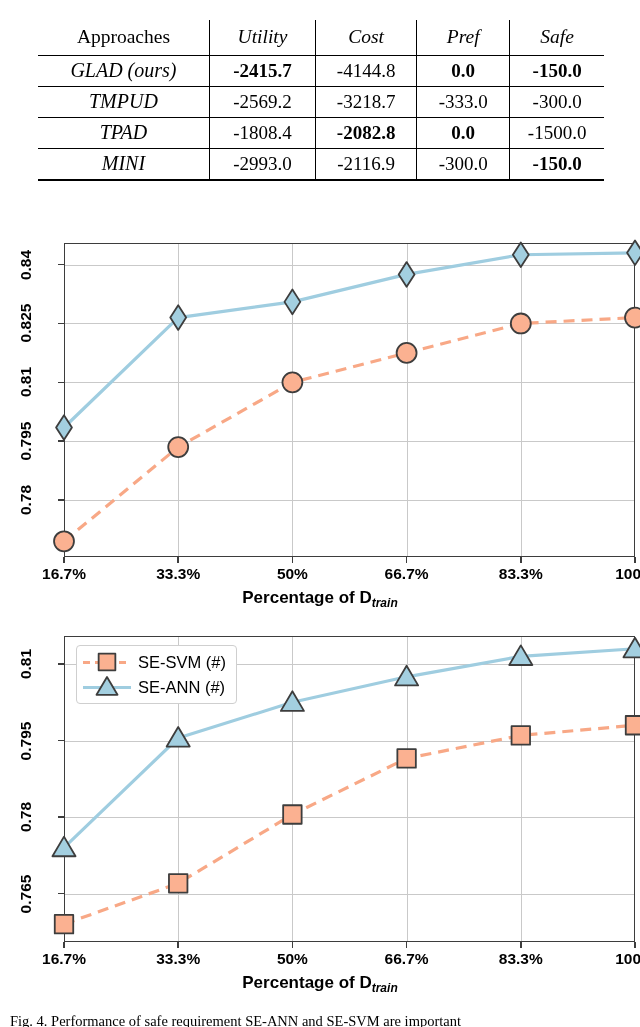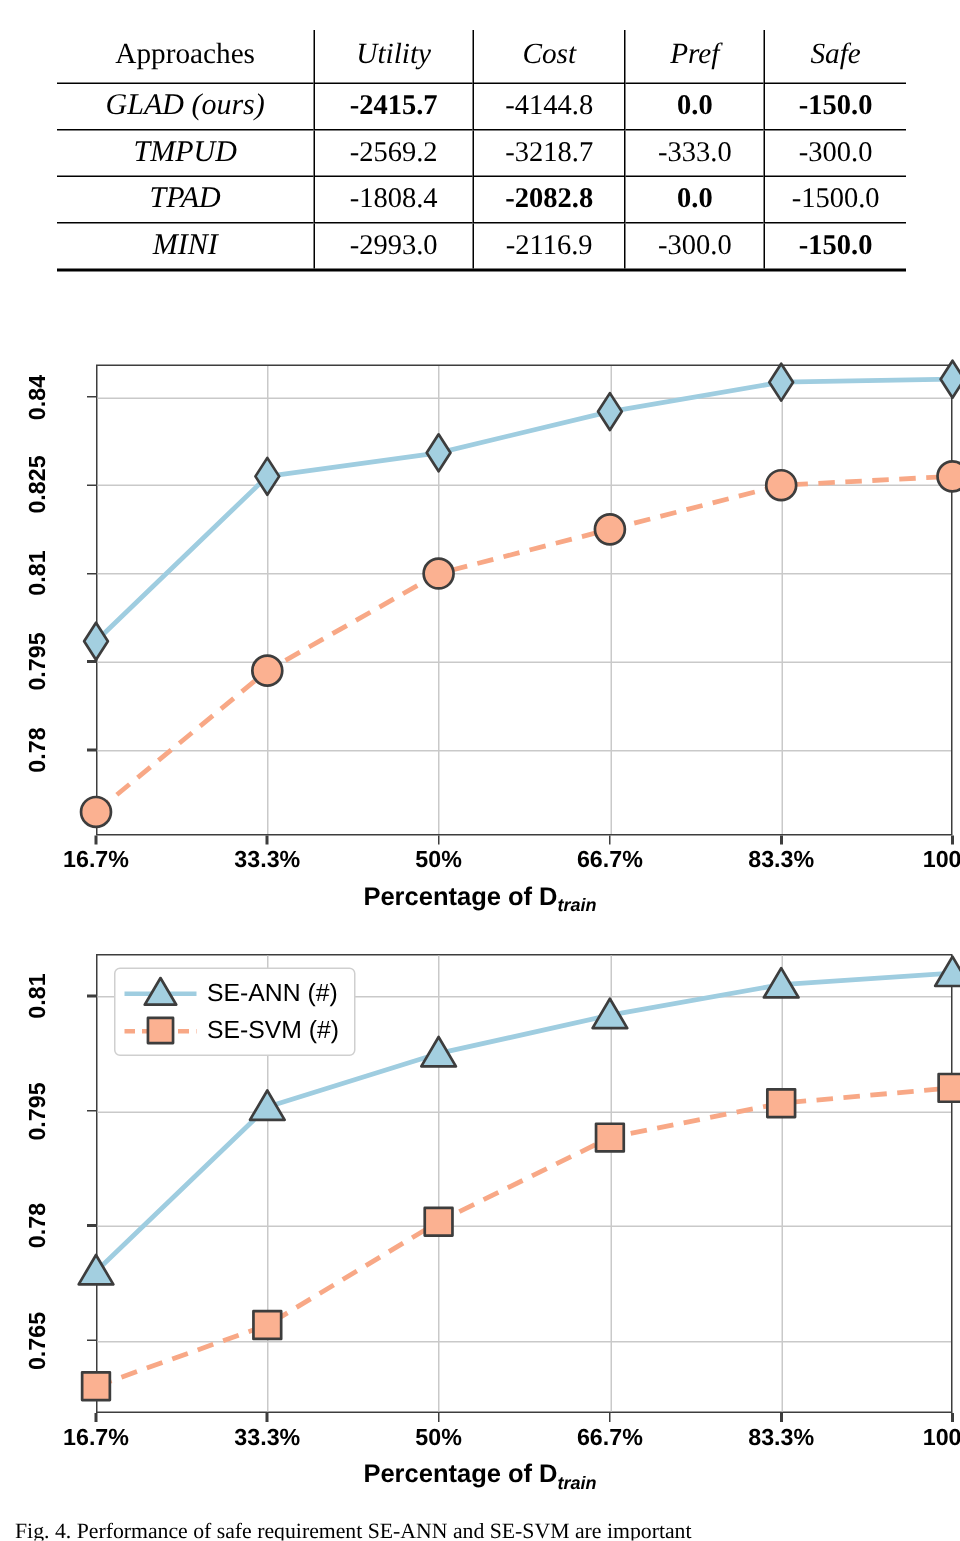--- a/index.html
+++ b/index.html
@@ -263,36 +263,36 @@
       <rect x="54.76" y="914.9099999999997" width="18.48" height="18.48" fill="#fbb191" stroke="#3d3d3d" stroke-width="1.8" stroke-linejoin="round"></rect>
       <rect x="168.95999999999998" y="874.1099999999997" width="18.48" height="18.48" fill="#fbb191" stroke="#3d3d3d" stroke-width="1.8" stroke-linejoin="round"></rect>
       <rect x="283.15999999999997" y="805.26" width="18.48" height="18.48" fill="#fbb191" stroke="#3d3d3d" stroke-width="1.8" stroke-linejoin="round"></rect>
       <rect x="397.35999999999996" y="749.16" width="18.48" height="18.48" fill="#fbb191" stroke="#3d3d3d" stroke-width="1.8" stroke-linejoin="round"></rect>
       <rect x="511.55999999999995" y="726.2099999999997" width="18.48" height="18.48" fill="#fbb191" stroke="#3d3d3d" stroke-width="1.8" stroke-linejoin="round"></rect>
       <rect x="625.76" y="716.0099999999998" width="18.48" height="18.48" fill="#fbb191" stroke="#3d3d3d" stroke-width="1.8" stroke-linejoin="round"></rect>
     </svg>
     <div class="legend" style="left:76px;top:645px;">
       <div class="legend-row">
               <span class="legend-sample">
+                <span class="legend-line" style="background:repeating-linear-gradient(to right, #f8a886 0 7px, transparent 7px 12px);"></span>
+                <svg width="48" height="22" style="position:absolute;left:0;top:0;">
+                  <rect x="15.64" y="2.6400000000000006" width="16.72" height="16.72" fill="#fbb191" stroke="#3d3d3d" stroke-width="1.8" stroke-linejoin="round"></rect>
+                </svg>
+              </span>
+              <span class="legend-text">SE-SVM (#)</span>
+            </div>
+      <div class="legend-row">
+              <span class="legend-sample">
                 <span class="legend-line" style="background:#9fcde0;"></span>
                 <svg width="48" height="22" style="position:absolute;left:0;top:0;">
                   <polygon points="24,1 34.5,18.8 13.5,18.8" fill="#a3cfe0" stroke="#3d3d3d" stroke-width="1.8" stroke-linejoin="round"></polygon>
                 </svg>
               </span>
               <span class="legend-text">SE-ANN (#)</span>
             </div>
-      <div class="legend-row">
-              <span class="legend-sample">
-                <span class="legend-line" style="background:repeating-linear-gradient(to right, #f8a886 0 7px, transparent 7px 12px);"></span>
-                <svg width="48" height="22" style="position:absolute;left:0;top:0;">
-                  <rect x="15.64" y="2.6400000000000006" width="16.72" height="16.72" fill="#fbb191" stroke="#3d3d3d" stroke-width="1.8" stroke-linejoin="round"></rect>
-                </svg>
-              </span>
-              <span class="legend-text">SE-SVM (#)</span>
-            </div>
     </div>
     <div class="xlabel" style="top:973px;">Percentage of D<span class="sub">train</span></div>
   </div>
 
 <div class="caption" style="top:1012px;">
   <span>Fig. 4.</span>
   <span>Performance of safe requirement SE-ANN and SE-SVM are important</span>
 </div>
 
 </body></html>

